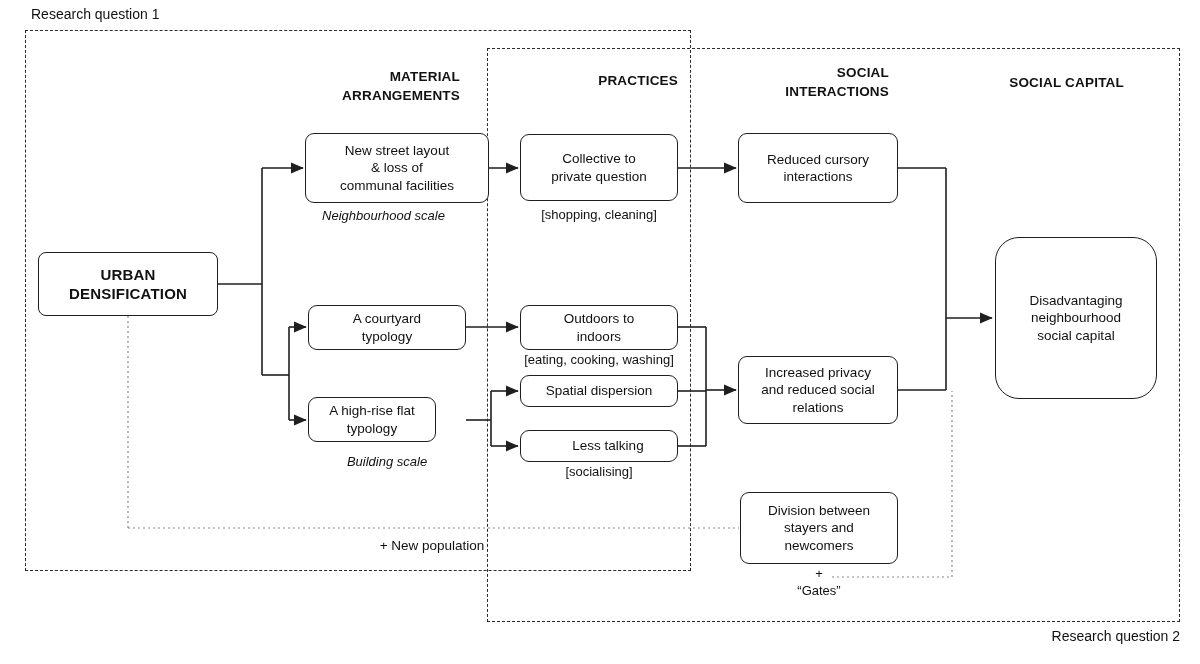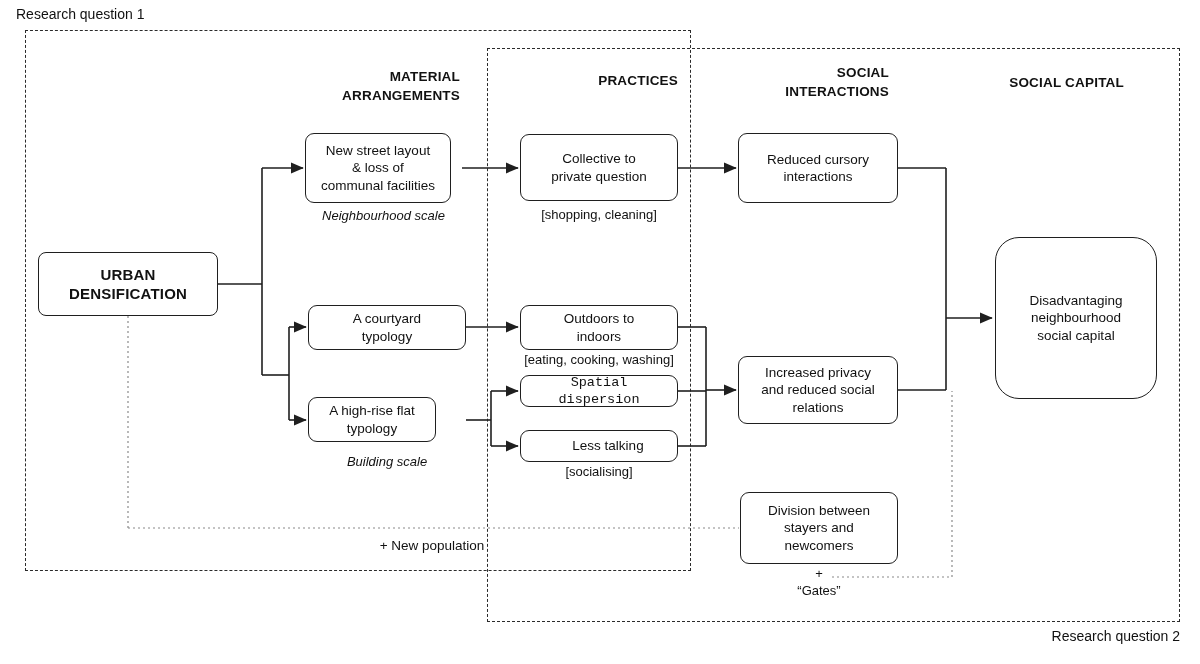--- a/index.html
+++ b/index.html
@@ -22,21 +22,21 @@
   }
   .note{position:absolute;font-size:13px;text-align:center;line-height:1.25;}
   .italic{font-style:italic;}
   .rq-label{position:absolute;font-size:14px;}
 </style>
 </head>
 <body>
 
 <div class="canvas">
 
-  <div class="rq-label" style="left:16px;top:6px;">Research question 1</div>
+  <div class="rq-label" style="left:31px;top:6px;">Research question 1</div>
   <div class="dashed-box" style="left:25px;top:30px;width:666px;height:541px;"></div>
   <div class="dashed-box" style="left:487px;top:48px;width:693px;height:574px;"></div>
   <div class="rq-label" style="left:1000px;top:628px;width:180px;text-align:right;">Research question 2</div>
 
   <svg class="svg-layer" viewBox="0 0 1200 664" xmlns="http://www.w3.org/2000/svg">
     <defs>
       <marker id="arr" viewBox="0 0 8 8" refX="7.5" refY="4" markerWidth="8" markerHeight="8" orient="auto-start-reverse">
         <path d="M0,0.6 L8,4 L0,7.4 Z" fill="#1f1f1f"></path>
       </marker>
     </defs>
@@ -75,32 +75,32 @@
 
   <div class="hdr" style="left:295px;top:68px;width:165px;">MATERIAL
 ARRANGEMENTS</div>
   <div class="hdr" style="left:520px;top:72px;width:158px;">PRACTICES</div>
   <div class="hdr" style="left:714px;top:64px;width:175px;">SOCIAL
 INTERACTIONS</div>
   <div class="hdr" style="left:958px;top:74px;width:166px;">SOCIAL CAPITAL</div>
 
   <div class="node node-title" style="left:38px;top:252px;width:180px;height:64px;border-radius:8px;">URBAN
 DENSIFICATION</div>
-  <div class="node" style="left:305px;top:133px;width:146px;height:70px;">New street layout
+  <div class="node" style="left:305px;top:133px;width:184px;height:70px;">New street layout
 &amp; loss of
 communal facilities</div>
   <div class="node" style="left:308px;top:305px;width:158px;height:45px;">A courtyard
 typology</div>
   <div class="node" style="left:308px;top:397px;width:128px;height:45px;">A high-rise flat
 typology</div>
   <div class="node" style="left:520px;top:134px;width:158px;height:67px;">Collective to
 private question</div>
   <div class="node" style="left:520px;top:305px;width:158px;height:45px;">Outdoors to
 indoors</div>
-  <div class="node" style="left:520px;top:375px;width:158px;height:32px;font-family:Liberation Mono, monospace;">Spatial dispersion</div>
+  <div class="node" style="left:520px;top:375px;width:158px;height:32px;">Spatial dispersion</div>
   <div class="node" style="left:520px;top:430px;width:158px;height:32px;padding-left:24px;">Less talking</div>
   <div class="node" style="left:738px;top:356px;width:160px;height:68px;">Increased privacy
 and reduced social
 relations</div>
   <div class="node" style="left:738px;top:133px;width:160px;height:70px;">Reduced cursory
 interactions</div>
   <div class="node" style="left:740px;top:492px;width:158px;height:72px;">Division between
 stayers and
 newcomers</div>
   <div class="node node-big-round" style="left:995px;top:237px;width:162px;height:162px;">Disadvantaging

